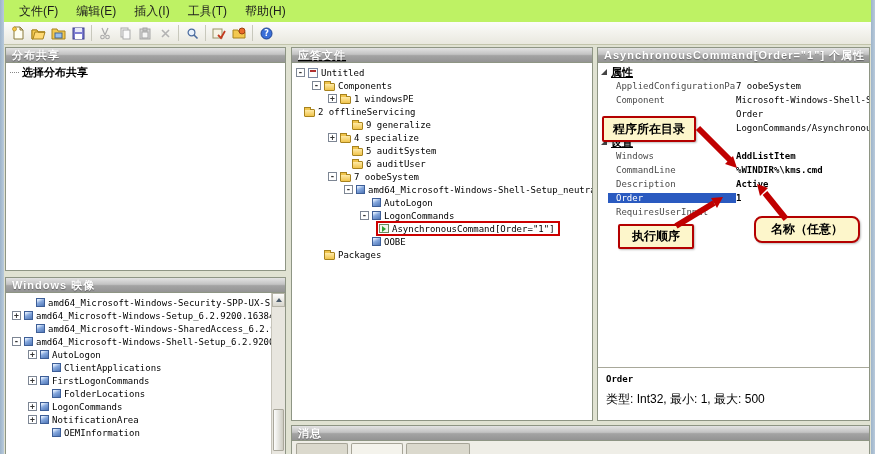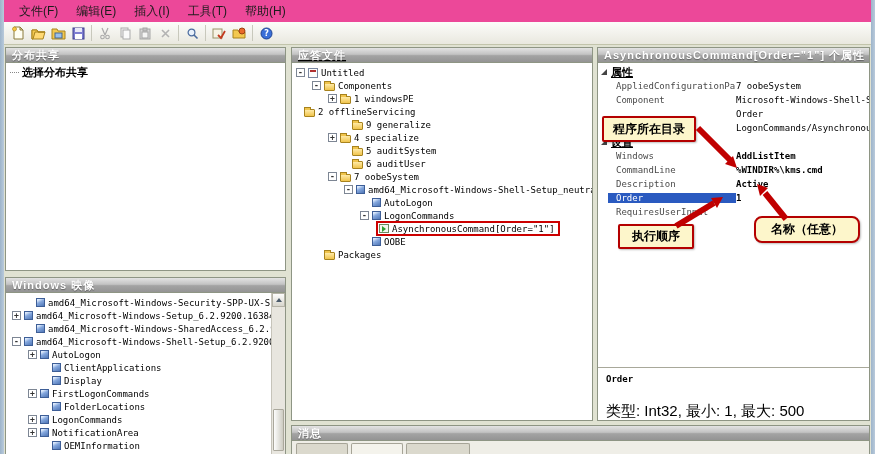--- a/index.html
+++ b/index.html
@@ -2,21 +2,21 @@
 <html><head>
 <meta charset="utf-8">
 <style>
   * { margin:0; padding:0; box-sizing:border-box; }
   body { font-family:"Liberation Sans", sans-serif; }
   #app { position:relative; width:875px; height:454px; background:#f4f3ee; overflow:hidden; }
   .frame-edge { position:absolute; top:0; bottom:0; width:4px; background:linear-gradient(90deg,#9db4ca,#b9cadb); z-index:2; }
   .frame-left { left:0; } .frame-right { right:0; }
 
   
-  .menubar { position:absolute; left:4px; right:4px; top:0; height:22px; background:#ec4899; display:flex; align-items:center; padding-left:6px; }
+  .menubar { position:absolute; left:4px; right:4px; top:0; height:22px; background:#bef264; display:flex; align-items:center; padding-left:6px; }
   .menu-item { font-size:12px; color:#1c1c1c; padding:2px 9px; cursor:default; }
   .toolbar { position:absolute; left:4px; right:4px; top:22px; height:23px; background:linear-gradient(#fcfcfa,#e9e8df); display:flex; align-items:center; padding-left:4px; border-bottom:1px solid #c2c4ab; }
   .tbtn { width:20px; height:19px; display:flex; align-items:center; justify-content:center; }
   .tsep { width:1px; height:16px; background:#c8c8bc; margin:0 3px; }
 
   
   .main-bg { position:absolute; left:4px; right:4px; top:45px; bottom:0; background:#e0e2d2; }
 
   
   .panel { position:absolute; border:1px solid #8e9584; background:#fff; overflow:hidden; }
@@ -61,21 +61,21 @@
   .psec { height:14px; display:flex; align-items:center; padding-left:3px; }
   .ptri { width:0; height:0; border-left:6px solid transparent; border-bottom:6px solid #444; margin-right:4px; }
   .pseclabel { font-family:"Liberation Sans",sans-serif; font-size:11px; font-weight:bold; color:#000;text-decoration:underline; }
   .prow { height:14px; display:flex; align-items:center; padding-left:10px; }
   .plabel { width:128px; padding-left:8px; color:#4a4a4a; overflow:hidden; white-space:nowrap; flex:none; }
   .pvalue { color:#000; overflow:hidden; white-space:nowrap; }
   .b { font-weight:bold; }
   .prow.sel .plabel { background:#2a5ac0; color:#fff; }
   .pinfo { position:absolute; left:0; right:0; bottom:0; height:53px; border-top:1px solid #a8a89a; background:#fff; padding:6px 8px; }
   .pinfo-name { font-family:"DejaVu Sans Mono",monospace; font-size:9px; font-weight:bold; color:#000; }
-  .pinfo-desc { font-size:15px; color:#000; margin-top:18px; }
+  .pinfo-desc { font-size:12px; color:#000; margin-top:7px; }
 
   
   .msg-tabs { display:flex; gap:3px; padding:2px 0 0 4px; background:#efeee7; height:14px; }
   .msg-tab { width:52px; height:12px; background:#dbd9cd; border:1px solid #a6a497; border-bottom:none; border-radius:2px 2px 0 0; }
   .msg-tab.active { background:#f4f3ec; }
 
   
   .callout { position:absolute; background:#fdf6cb; border:2px solid #b40000; border-radius:2px; display:flex; align-items:center; justify-content:center; font-size:12px; font-weight:bold; color:#000; z-index:25; box-shadow:1px 1px 2px rgba(0,0,0,.25); white-space:nowrap; }
   #arrow-overlay { position:absolute; left:0; top:0; width:875px; height:454px; z-index:30; pointer-events:none; }
 
@@ -221,25 +221,20 @@
           </div>
         <div class="trow" style="padding-left:22px">
             <span class="tg">+</span>
             <span class="ticon cube"></span>
             <span class="tlabel">AutoLogon</span>
           </div>
         <div class="trow" style="padding-left:34px">
             <span class="tgsp"></span>
             <span class="ticon cube"></span>
             <span class="tlabel">ClientApplications</span>
-          </div>
-        <div class="trow" style="padding-left:34px">
-            <span class="tgsp"></span>
-            <span class="ticon cube"></span>
-            <span class="tlabel">Display</span>
           </div>
         <div class="trow" style="padding-left:22px">
             <span class="tg">+</span>
             <span class="ticon cube"></span>
             <span class="tlabel">FirstLogonCommands</span>
           </div>
         <div class="trow" style="padding-left:34px">
             <span class="tgsp"></span>
             <span class="ticon cube"></span>
             <span class="tlabel">FolderLocations</span>

